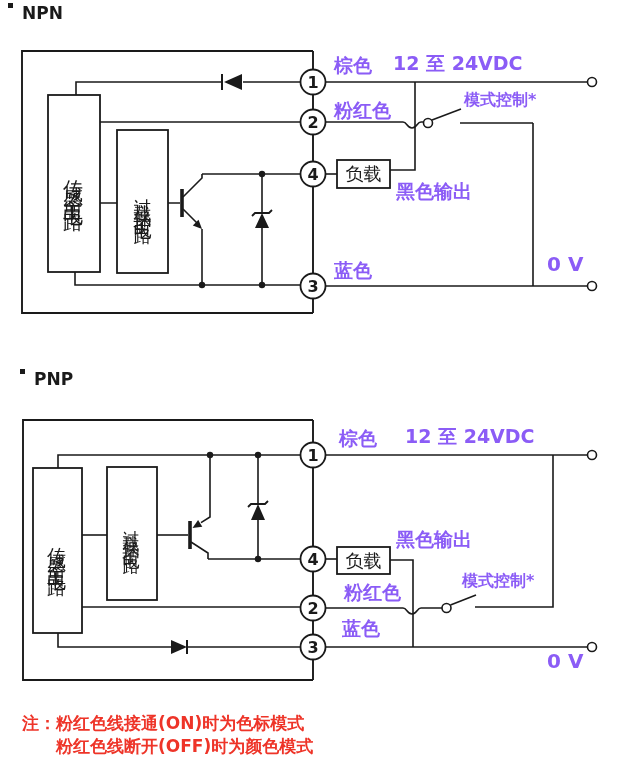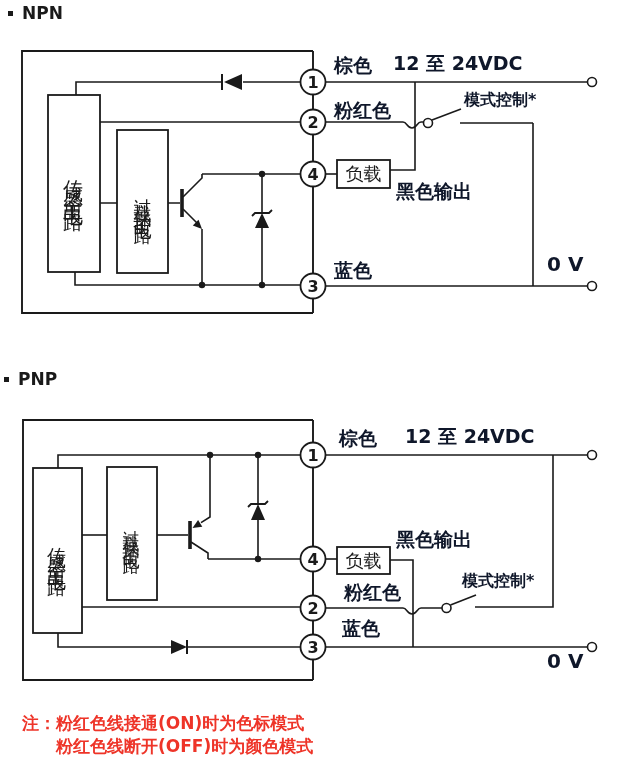--- a/index.html
+++ b/index.html
@@ -1,20 +1,20 @@
 <!DOCTYPE html>
 <html><head>
 <meta charset="utf-8">
 <style>
   html,body{margin:0;padding:0;background:#fff;}
   .stage{position:relative;width:635px;height:766px;background:#fff;overflow:hidden;
          font-family:"DejaVu Sans","Liberation Sans",sans-serif;color:#1a1a1a;}
   svg.wires{position:absolute;left:0;top:0;z-index:1;}
-  .lbl{position:absolute;z-index:2;font-weight:bold;white-space:nowrap;color:#0f172a;}
-  .sec-title{position:absolute;z-index:2;font-weight:bold;font-size:17px;display:flex;align-items:center;}
+  .lbl{position:absolute;z-index:2;font-weight:bold;white-space:nowrap;color:#8b5cf6;}
+  .sec-title{position:absolute;z-index:2;font-weight:bold;font-size:17px;display:flex;align-items:flex-start;}
   .bullet{width:5px;height:5px;background:#1a1a1a;display:inline-block;margin-right:9px;}
   .pin{position:absolute;z-index:3;width:25px;height:25px;line-height:25px;text-align:center;
        font-size:16px;font-weight:bold;}
   .boxlbl{position:absolute;z-index:2;display:flex;align-items:center;justify-content:center;
           font-weight:normal;}
   .vtext{writing-mode:vertical-rl;text-orientation:upright;letter-spacing:0.32em;}
   .note{position:absolute;z-index:2;left:22px;top:712px;display:flex;
         font-size:17px;font-weight:bold;line-height:23px;color:#ee3428;}
   .note .pfx{flex:0 0 auto;}
 </style>
@@ -156,21 +156,21 @@
         <circle cx="313" cy="608" r="12.5"></circle>
           <circle cx="313" cy="647" r="12.5"></circle>
       </g>
     </g>
   </svg>
 
   <div class="sec-title" style="left:8px;top:3px;">
     <span class="bullet"></span>
     <span>NPN</span>
   </div>
-  <div class="sec-title" style="left:4px;top:369px;">
+  <div class="sec-title" style="left:20px;top:369px;">
     <span class="bullet"></span>
     <span>PNP</span>
   </div>
 
   <div class="lbl" style="left:334px;top:53px;font-size:19px;">棕色</div>
   <div class="lbl" style="left:393px;top:51px;font-size:19px;">12 至 24VDC</div>
   <div class="lbl" style="left:334px;top:98px;font-size:19px;">粉红色</div>
   <div class="lbl" style="left:464px;top:90px;font-size:16px;">模式控制*</div>
   <div class="lbl" style="left:396px;top:179px;font-size:19px;">黑色输出</div>
   <div class="lbl" style="left:334px;top:258px;font-size:19px;">蓝色</div>

